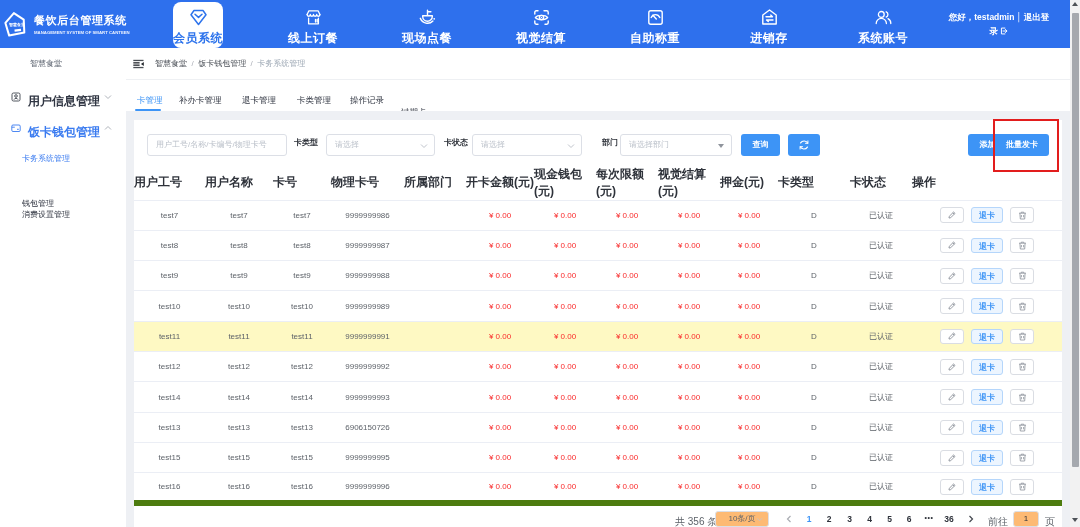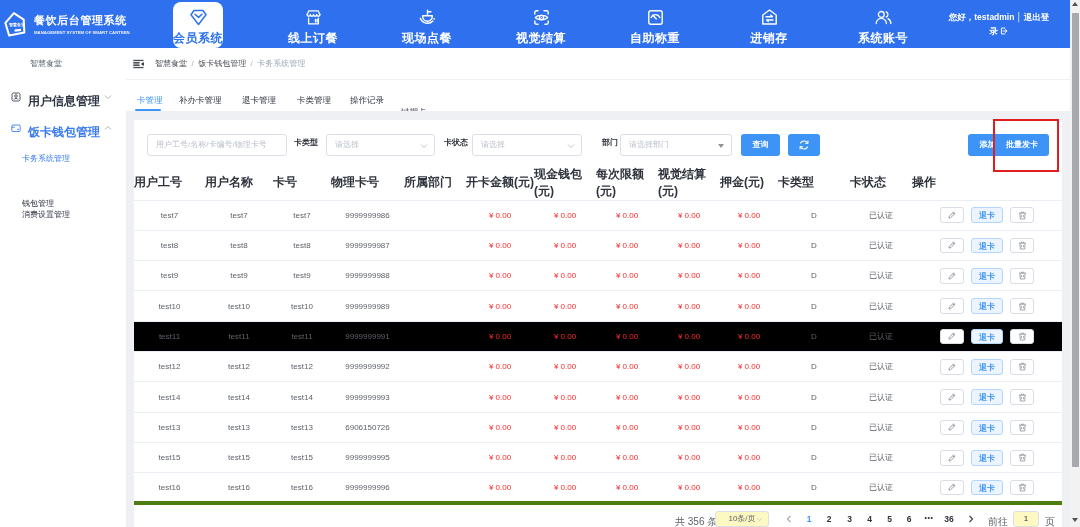--- a/index.html
+++ b/index.html
@@ -36,30 +36,30 @@
 
 .ctl{top:13.5px;height:22px;border:1px solid #dcdfe6;border-radius:3px;background:#fff;line-height:20px;color:#b9bfc8;padding-left:8px;font-size:8px;}
 .lbl{top:17px;font-size:8px;font-weight:bold;color:#2c3038;}
 .chev{position:absolute;right:6px;top:8px;}
 .btn{top:13.5px;height:22px;background:#3d94f6;border-radius:3px;color:#fff;font-size:8px;font-weight:bold;text-align:center;line-height:22px;}
 #redbox{left:859px;top:-1.5px;width:66px;height:53.5px;border:2px solid #e21d1d;}
 
 #tbl{position:absolute;left:0;top:45.5px;width:928px;border-collapse:collapse;table-layout:fixed;}
 #tbl th{font-size:12px;color:#2e323a;font-weight:bold;height:30px;text-align:left;}
 #tbl td{font-size:8px;color:#5d6269;height:30.33px;text-align:center;border-top:1px solid #ebeef5;}
-#tbl tr.hov td{background:#000000;}
-#tbl tr:last-child td{border-bottom:4px solid #4d7c0f;}
+#tbl tr.hov td{background:#fef9c3;}
+#tbl tr:last-child td{border-bottom:6px solid #4d7c0f;}
 #tbl td.red{color:#f92a2a;}
 .ops{display:flex;justify-content:center;align-items:center;gap:7.5px;}
 .opbtn{width:24px;height:15.5px;border:1px solid #dadde3;border-radius:3px;background:#fff;display:flex;align-items:center;justify-content:center;}
 .opmid{width:31.5px;height:15.5px;border:1px solid #b5d6fb;border-radius:3px;background:#ecf5ff;color:#3d94f6;font-size:8px;font-weight:bold;text-align:center;line-height:15px;}
 
 .pag{top:394.5px;font-size:10px;color:#5d6269;}
 .pnum{top:394px;font-size:8.5px;font-weight:bold;color:#2e323a;text-align:center;width:14px;}
-.pctl{top:390.5px;height:16px;border:1px solid #dcdfe6;border-radius:3px;background:#fef9c3;font-size:8px;color:#5d6269;text-align:center;line-height:14.5px;}
+.pctl{top:390.5px;height:16px;border:1px solid #dcdfe6;border-radius:3px;background:#fdba74;font-size:8px;color:#5d6269;text-align:center;line-height:14.5px;}
 
 #sbtrack{left:1070px;top:0;width:10px;height:527px;background:#f2f2f2;}
 #sbthumb{left:1071.5px;top:13px;width:7px;height:454px;background:#a6a9ae;border-radius:1px;}
 </style>
 </head>
 <body>
 
 <div id="topbar" class="abs"></div>
 <div id="navtab" class="abs"></div>
 <svg id="logoicon" class="abs" width="24" height="27" viewBox="0 0 24 27">

